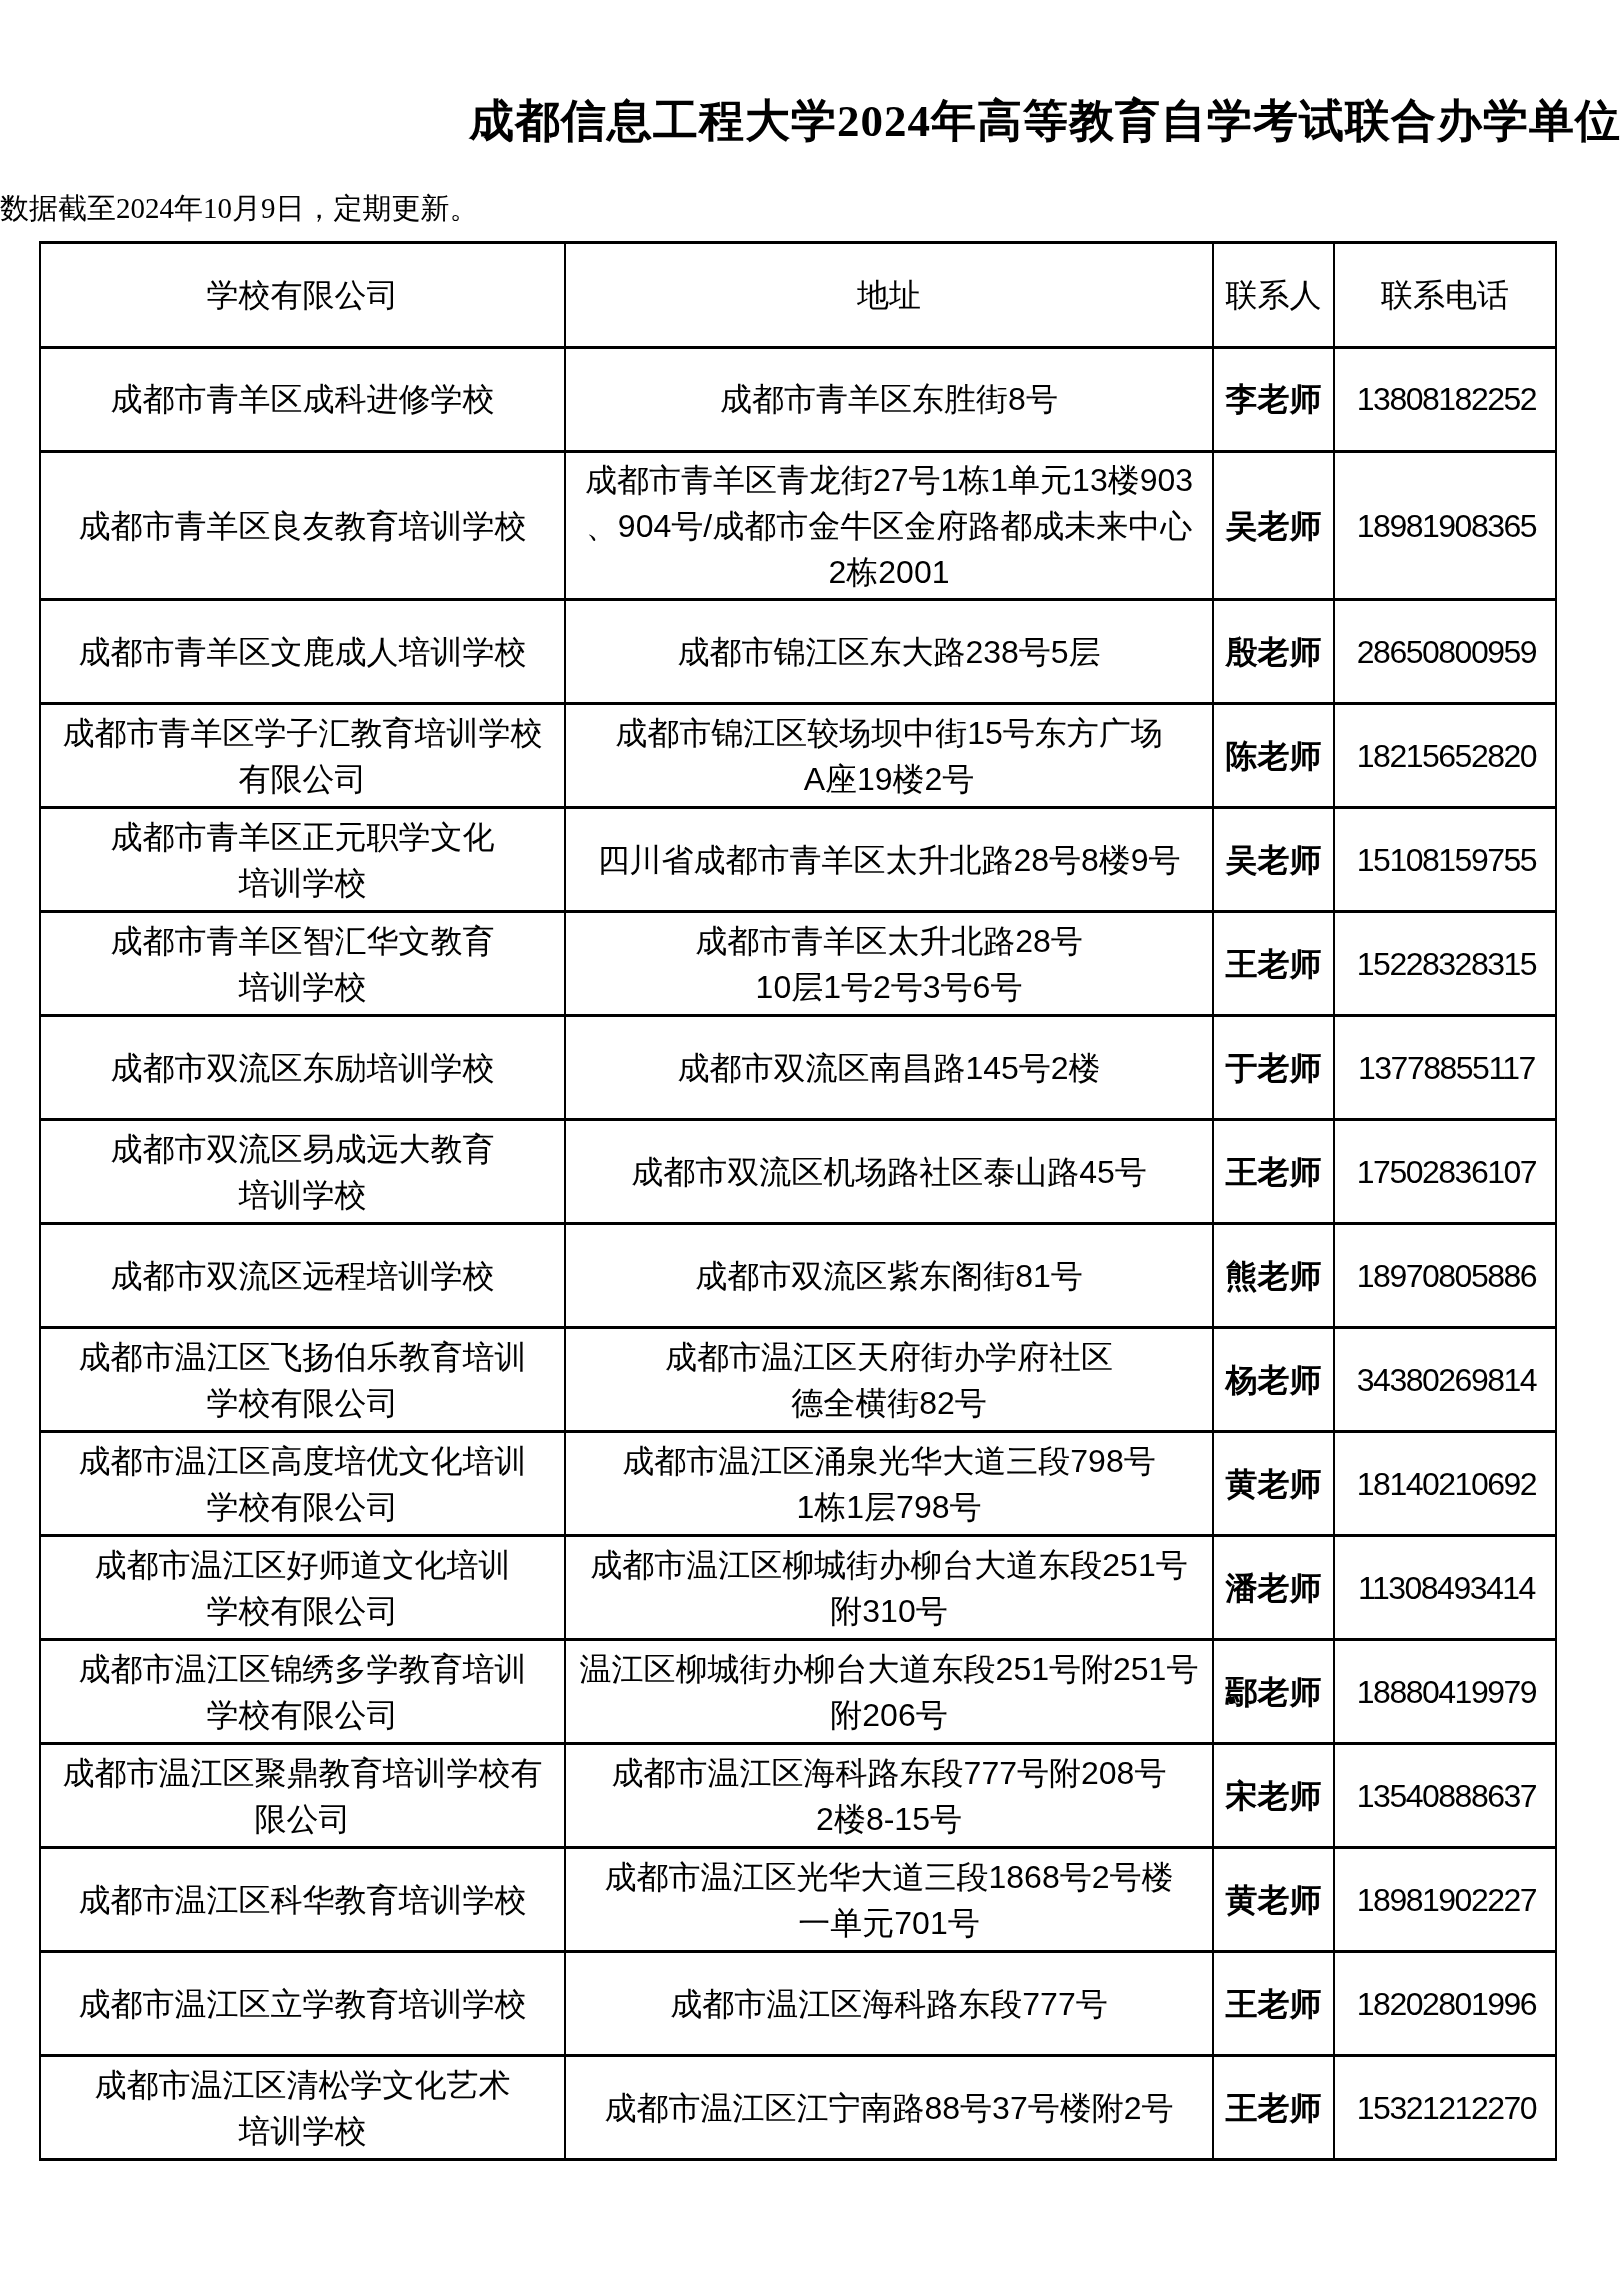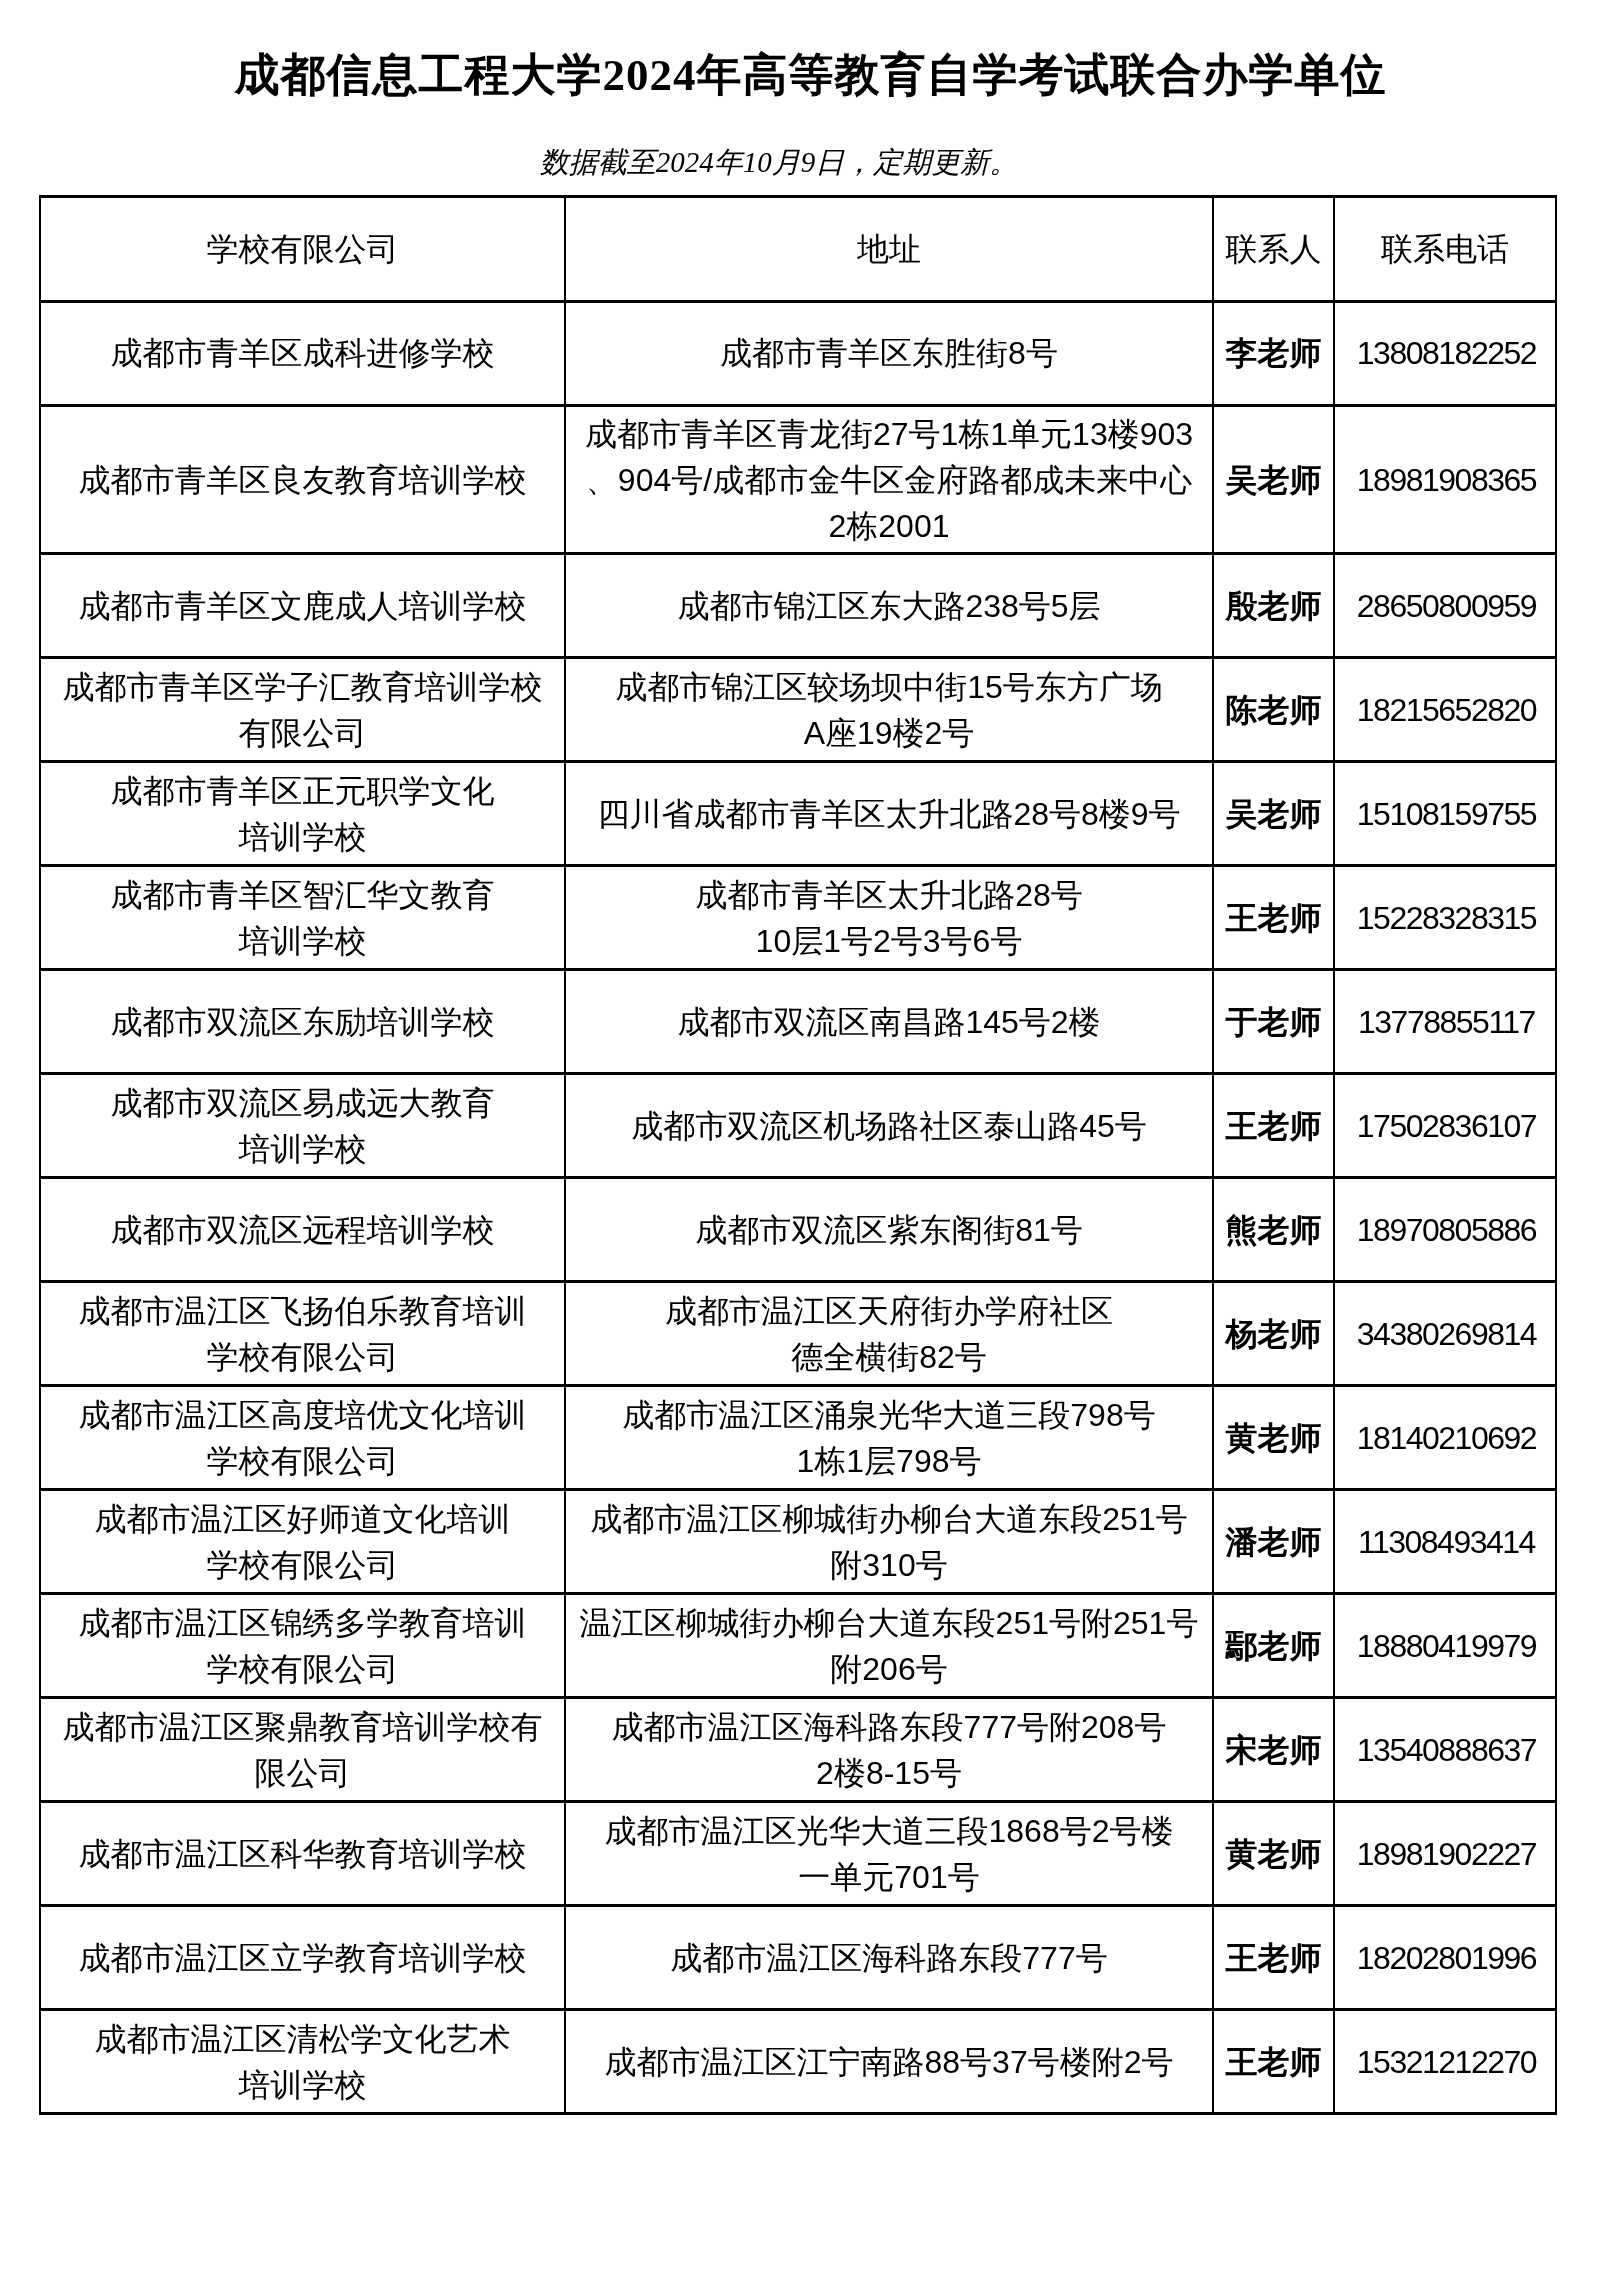--- a/index.html
+++ b/index.html
@@ -5,38 +5,37 @@
   * { margin: 0; padding: 0; box-sizing: border-box; }
   html, body { background: #ffffff; }
   body {
     width: 1621px;
     height: 2293px;
     position: relative;
     font-family: "Liberation Sans", sans-serif;
     color: #000000;
   }
   .doc-title {
-    padding-top: 48px;
-    text-align: center;
+    padding-top: 94px;
+    text-align: right;
     font-family: "Liberation Serif", serif;
     font-weight: bold;
     font-size: 45px;
     line-height: 55px;
     letter-spacing: 1px;
     color: #000000;
   }
   .doc-note {
     margin-top: 43px;
     margin-right: 63px;
-    text-align: center;
+    text-align: left;
     font-family: "Liberation Serif", serif;
     font-size: 29px;
     line-height: 33px;
     color: #000000;
-    font-style: italic;
   }
   table.units {
     margin-left: 39px;
     margin-top: 15.7px;
     border-collapse: collapse;
     table-layout: fixed;
     width: 1515px;
   }
   col.c-unit    { width: 525px; }
   col.c-address { width: 648px; }

